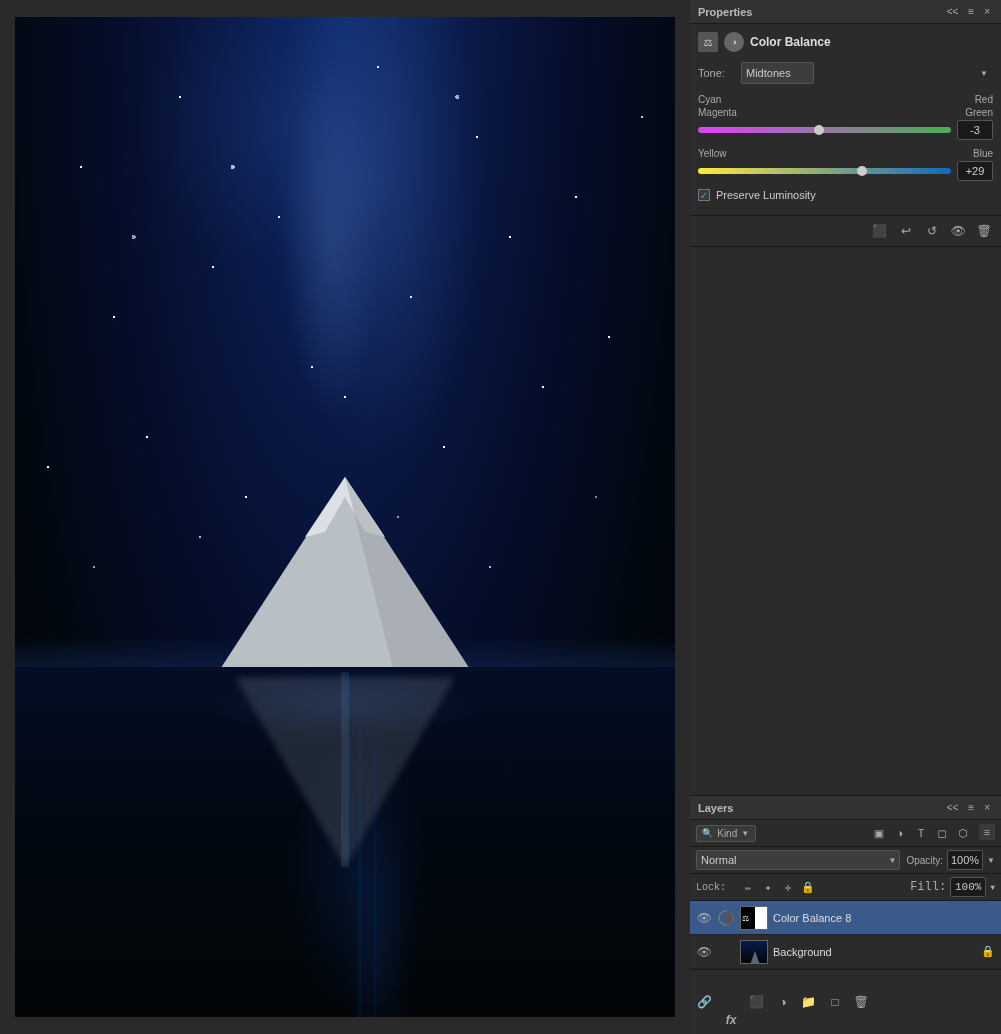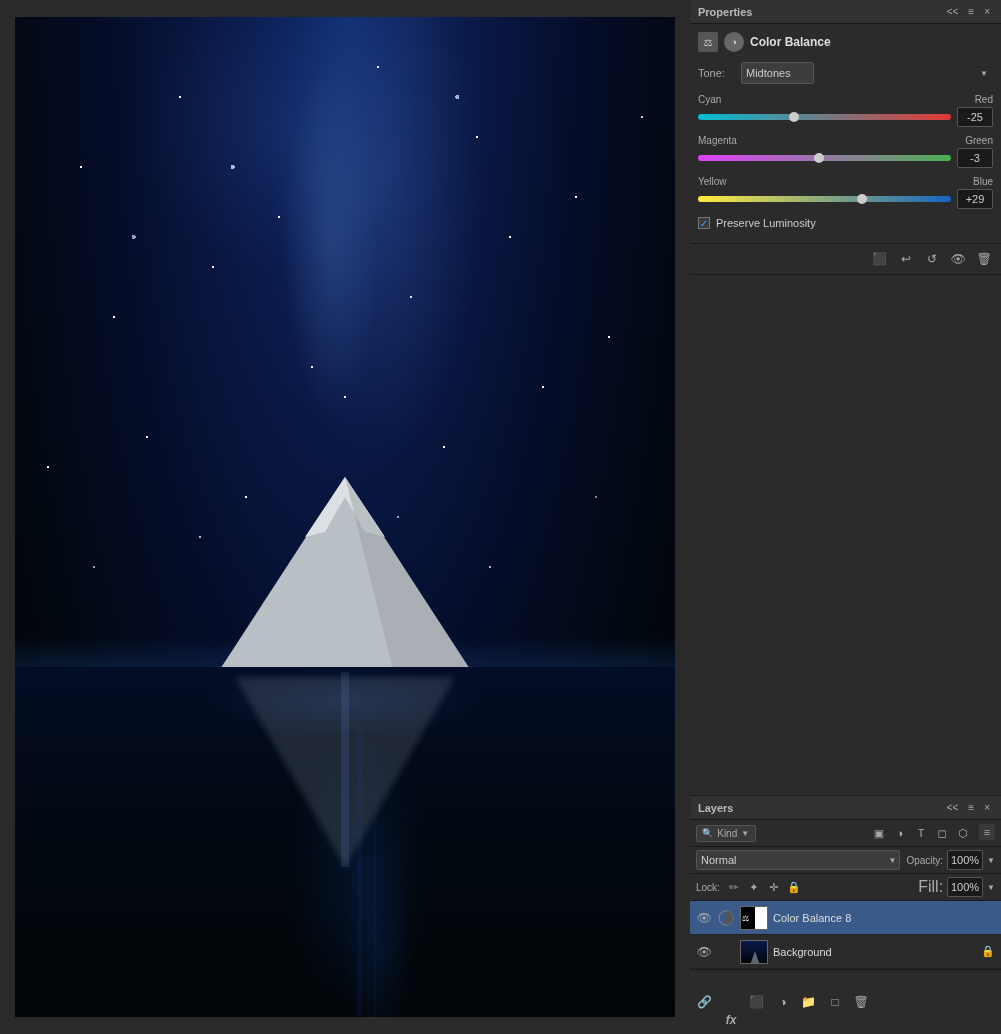--- a/index.html
+++ b/index.html
@@ -492,22 +492,23 @@
 
     .percent-arrow {
       color: #aaa;
       font-size: 8px;
     }
 
     .lock-row {
       display: flex;
       align-items: center;
       padding: 3px 6px;
-      gap: 6px;
+      gap: 14px;
       border-bottom: 1px solid #1a1a1a;
+      font-family: Liberation Mono, monospace;
     }
 
     .lock-label {
       font-size: 10px;
       color: #aaa;
     }
 
     .lock-icons {
       display: flex;
       gap: 4px;
@@ -525,21 +526,21 @@
     }
 
     .fill-row-part {
       display: flex;
       align-items: center;
       gap: 4px;
       margin-left: auto;
     }
 
     .fill-label {
-      font-size: 16px;
+      font-size: 12px;
       color: #aaa;
     }
 
     
     .layers-list {
       background: #2b2b2b;
     }
 
     .layer-item {
       display: flex;
@@ -702,28 +703,20 @@
             <option>Highlights</option>
           </select>
           <span class="select-arrow">▼</span>
         </div>
       </div>
 
       <div>
         <div class="slider-labels">
           <span class="slider-label-left">Cyan</span>
           <span class="slider-label-right">Red</span>
-        </div>
-        <div class="slider-row">
-          <div class="slider-container">
-            <div class="slider-track slider-track-cyan">
-              <div class="slider-thumb" style="left:38%"></div>
-            </div>
-          </div>
-          <div class="slider-value-box">-25</div>
         </div>
       </div>
 
       <div>
         <div class="slider-labels">
           <span class="slider-label-left">Magenta</span>
           <span class="slider-label-right">Green</span>
         </div>
         <div class="slider-row">
           <div class="slider-container">

